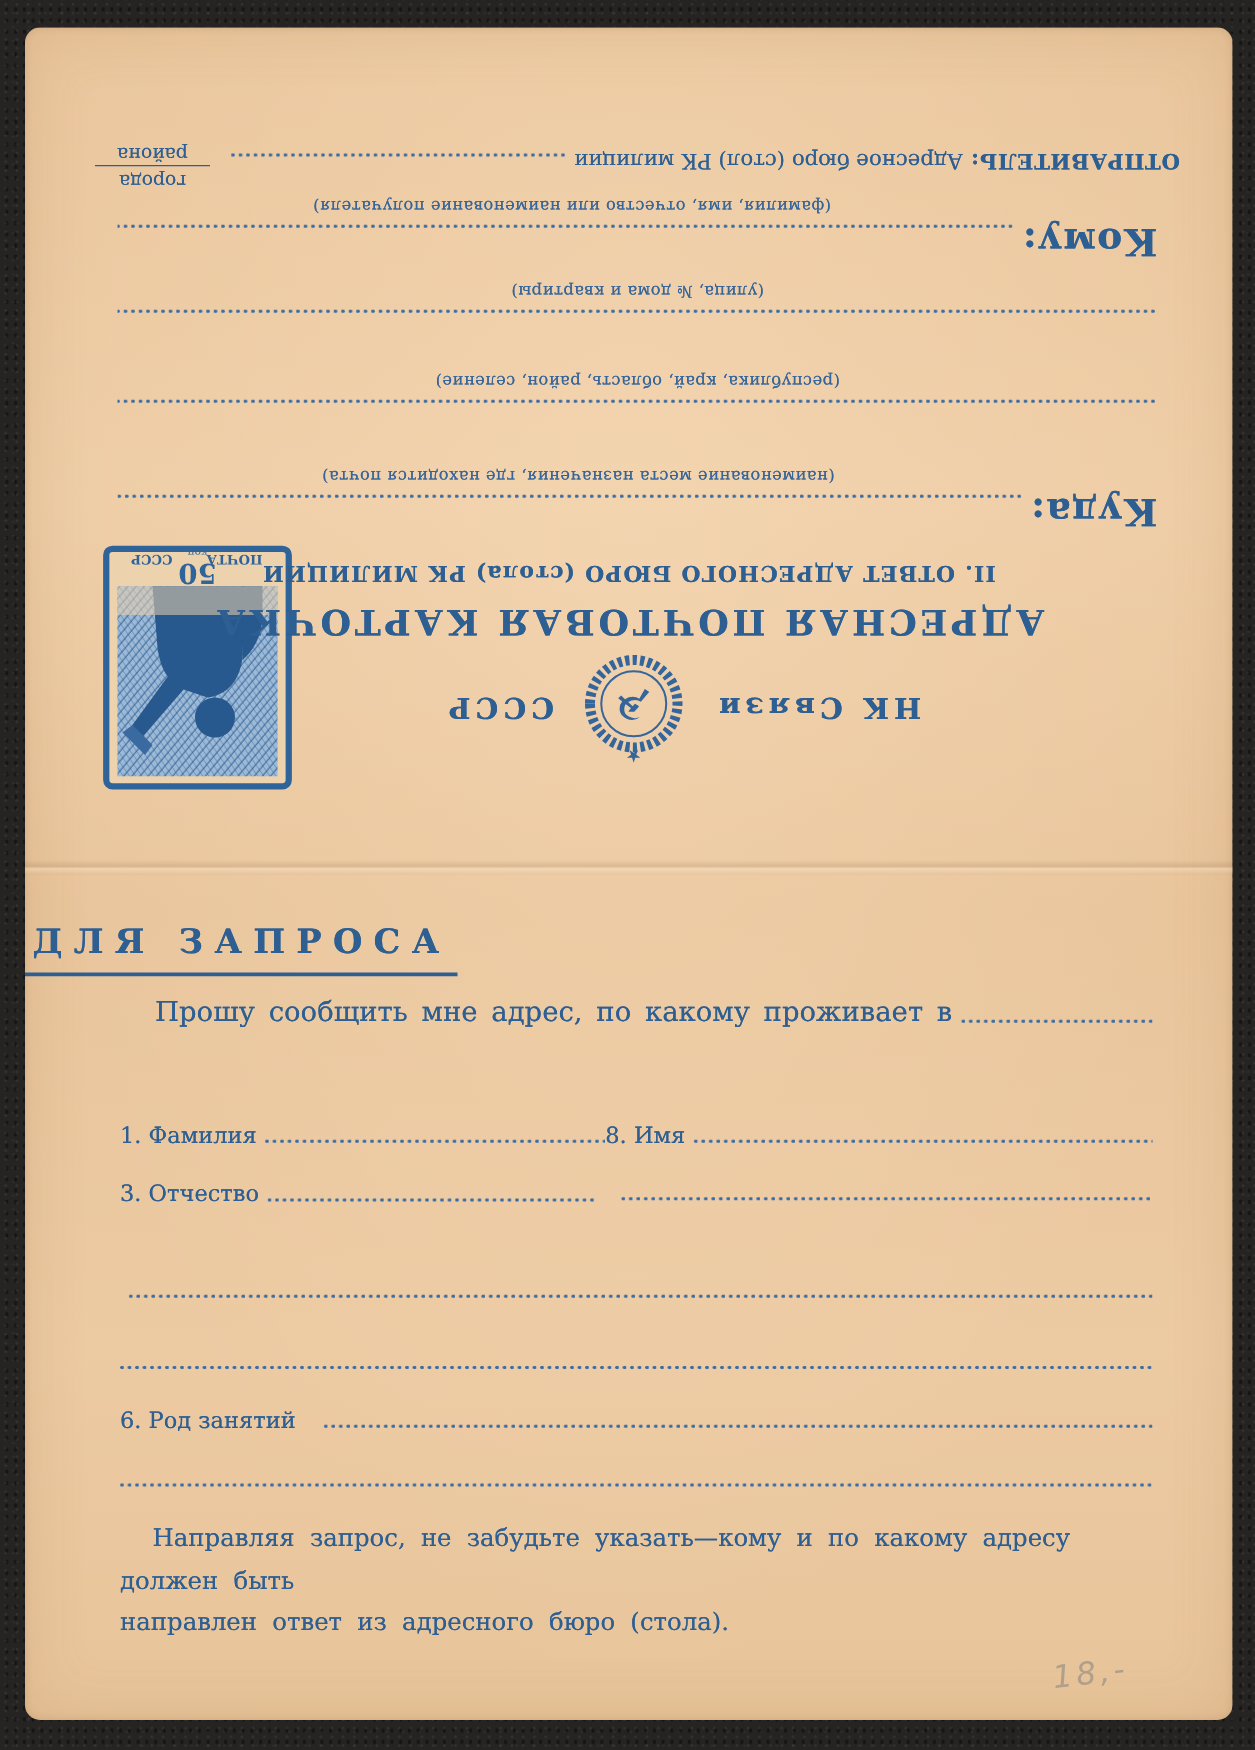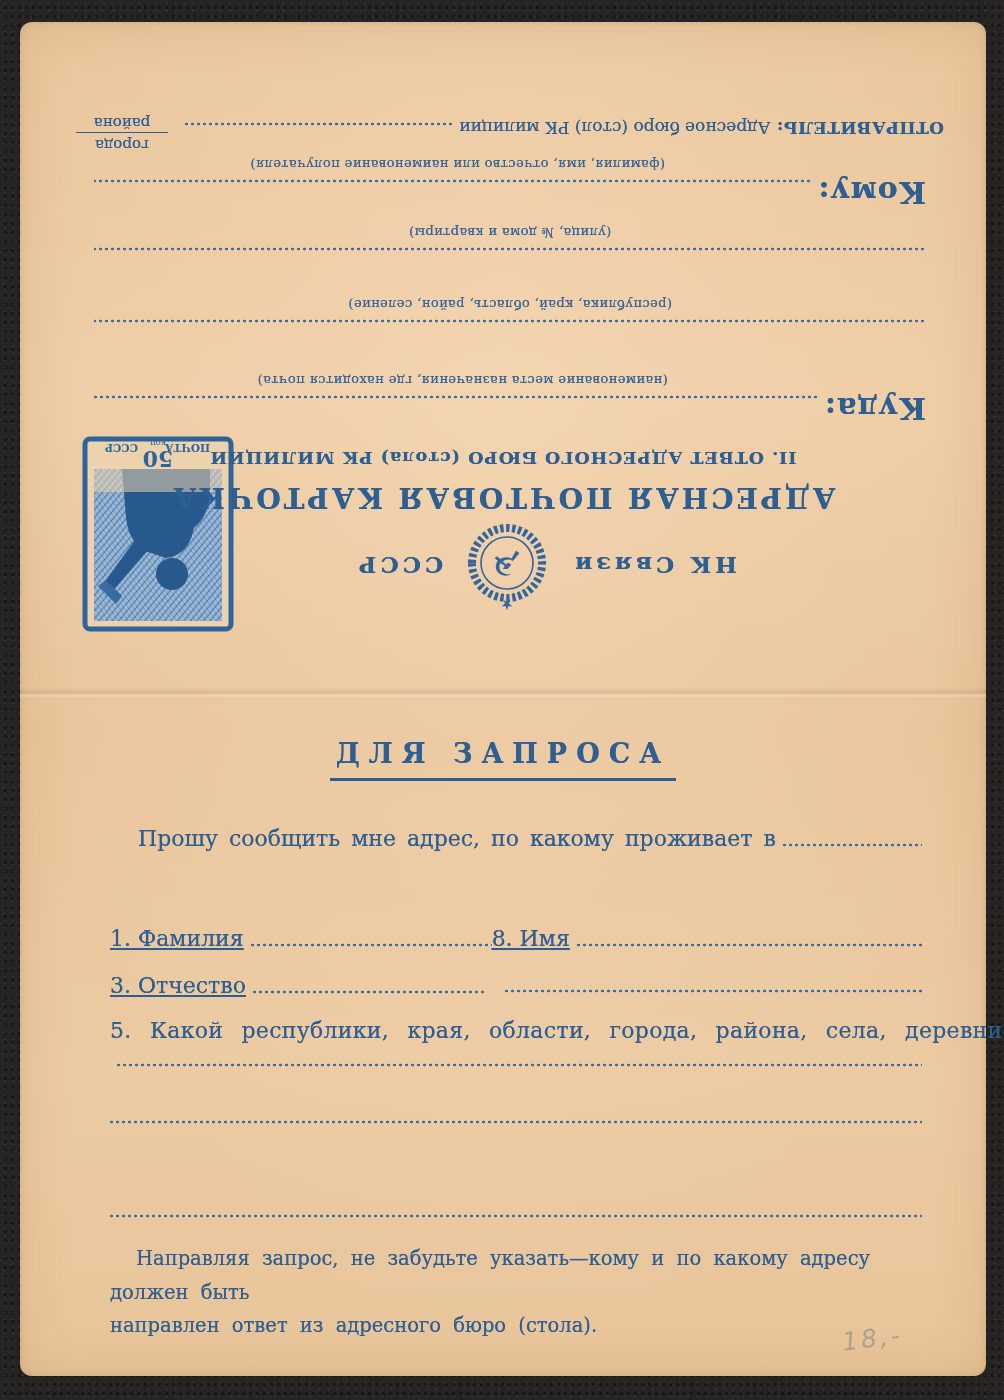--- a/index.html
+++ b/index.html
@@ -65,29 +65,29 @@
   .sender-label{font-weight:700;letter-spacing:.5px;white-space:nowrap;}
   .sender-text{white-space:nowrap;margin-left:6px;}
   .fraction{
     position:absolute;right:-8px;top:-16px;width:92px;text-align:center;
     font-size:15px;line-height:1.3;
   }
   .fraction .top{display:block;border-bottom:1.5px solid #2e5f93;padding-bottom:1px;}
   .stamp{position:absolute;top:62px;right:62px;width:152px;height:196px;}
   
   .inquiry-side{position:absolute;left:0;top:672px;width:966px;height:682px;}
-  .irow{position:absolute;left:90px;right:64px;margin-top:28px;}
+  .irow{position:absolute;left:76px;right:64px;}
   .iline{display:flex;align-items:baseline;}
-  .q-title-wrap{position:absolute;top:44px;left:0;width:100%;text-align:center;}
+  .q-title-wrap{position:absolute;top:44px;left:0;width:100%;}
   .q-title{
     display:inline-block;font-size:27px;font-weight:700;letter-spacing:9px;
     padding:0 6px 9px 6px;border-bottom:3px solid #2e5f93;
   }
   .body-text{font-size:22px;white-space:nowrap;}
-  .num-label{font-size:22px;white-space:nowrap;text-decoration:underline;}
+  .num-label{font-size:18px;white-space:nowrap;}
   .cell{display:flex;align-items:baseline;}
   .note{font-size:19.5px;line-height:1.72;word-spacing:6px;text-indent:26px;
     text-align:left;}
   .pencil-mark{
     position:absolute;left:822px;top:1302px;
     font-family:"DejaVu Sans","Liberation Sans",sans-serif;
     font-style:italic;font-size:25px;letter-spacing:3px;color:#a29888;opacity:.8;
     transform:rotate(-7deg);
   }
   .crease{
@@ -228,34 +228,37 @@
           <span class="cell" style="flex:0 0 46%">
             <span class="num-label ink">3. Отчество</span>
             <span class="leader"></span>
           </span>
           <span class="cell" style="flex:1;padding-left:14px">
             <span class="leader"></span>
           </span>
         </div>
       </div>
 
-      <div class="irow" style="top:296px">
-        <div class="body-text ink" style="word-spacing:11px;letter-spacing:.3px">5. Какой республики, края, области, города, района, села, деревни</div>
-      </div>
 
       <div class="irow" style="top:341px">
         <div class="iline">
           <span class="leader"></span>
         </div>
       </div>
 
       <div class="irow" style="top:398px">
         <div class="leader-block"></div>
       </div>
 
+      <div class="irow" style="top:432px">
+        <div class="iline">
+          <span class="num-label ink">6. Род занятий</span>
+          <span class="leader" style="margin-left:22px"></span>
+        </div>
+      </div>
 
       <div class="irow" style="top:492px">
         <div class="leader-block"></div>
       </div>
 
       <div class="irow note ink" style="top:520px">
         <span>Направляя запрос, не забудьте указать—кому и по какому адресу должен быть</span><br>
         <span style="display:inline-block;text-indent:0">направлен ответ из адресного бюро (стола).</span>
       </div>
     </div>

